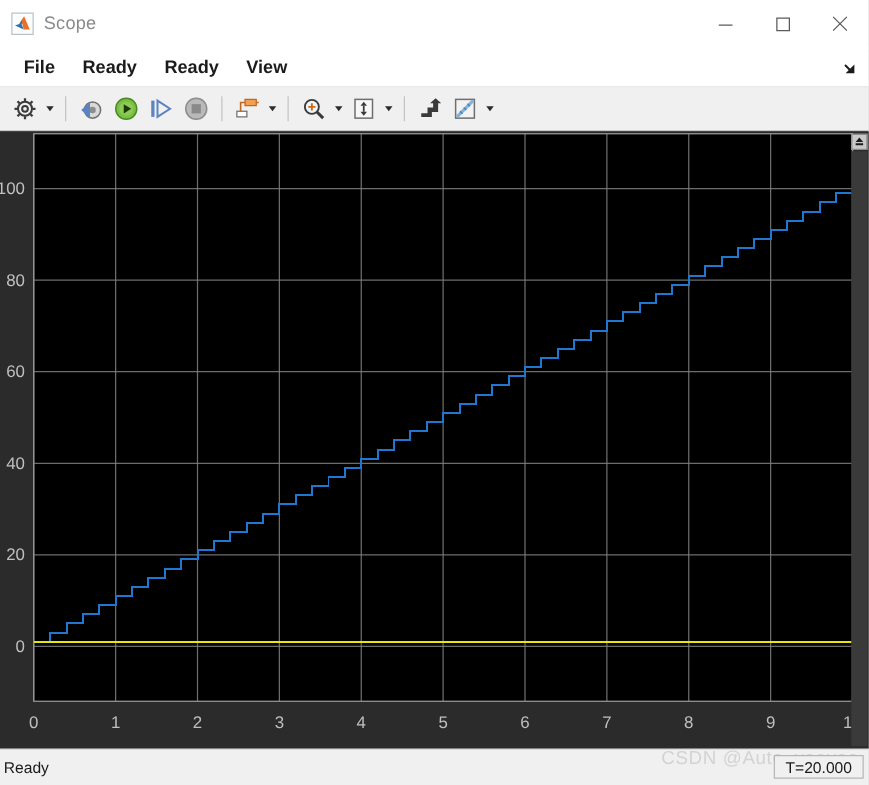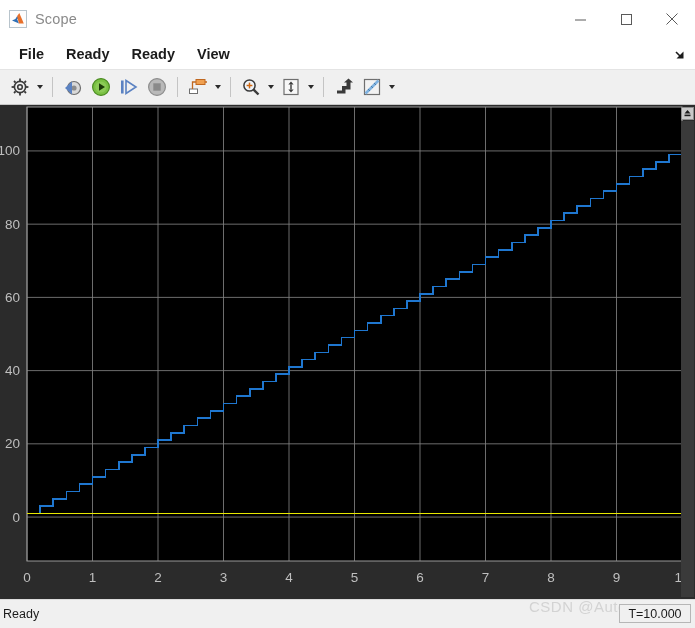--- a/index.html
+++ b/index.html
@@ -354,16 +354,16 @@
         <path d="M4.5 1 L7.5 4.5 L1.5 4.5 Z" fill="#1b1b1b"></path>
         <rect x="1.5" y="5.6" width="6" height="1.6" fill="#1b1b1b"></rect>
       </svg>
     </div>
     <div class="scroll-track"></div>
   </div>
 
   <div class="statusbar">
     <span class="status-left">Ready</span>
     <span class="watermark">CSDN @Auto_yaoyao</span>
-    <div class="status-time">T=10.000</div>
+    <div class="status-time">T=20.000</div>
   </div>
 
 </div>
 
 </body></html>

